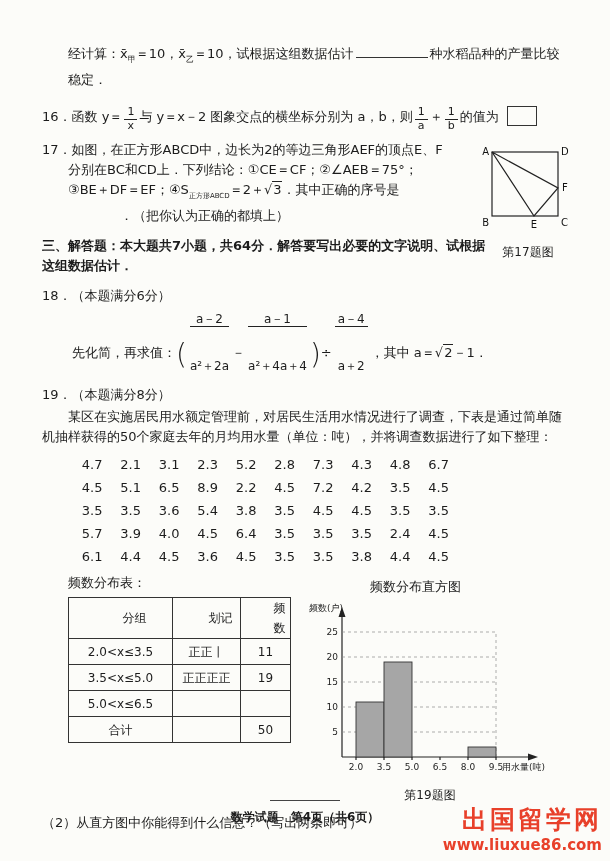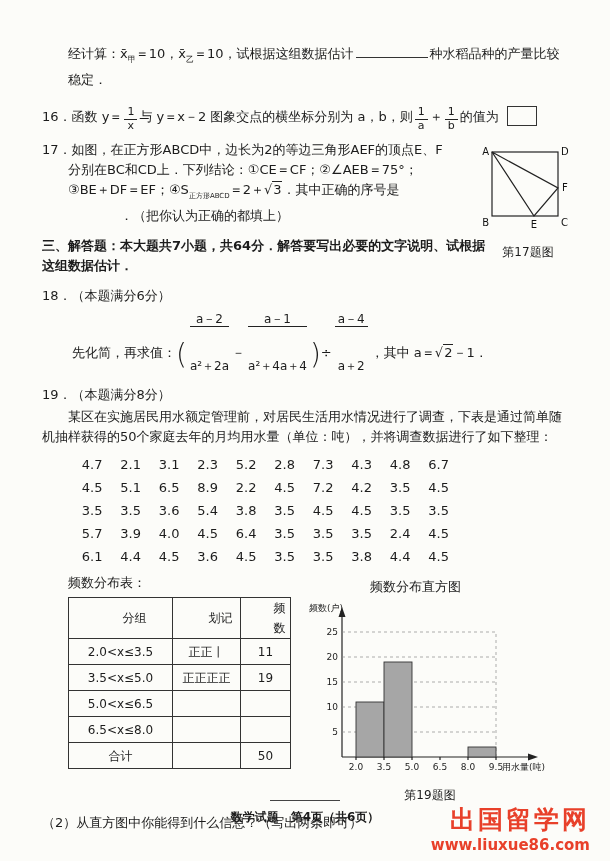--- a/index.html
+++ b/index.html
@@ -59,21 +59,21 @@
   .axis-fill { fill:#222; stroke:none; }
   .gridline { stroke:#8a8a8a; stroke-width:0.7; stroke-dasharray:3 3; }
   .bar { fill:#a6a6a6; stroke:#333; stroke-width:0.9; }
   .ticklabel { font-size:9px; fill:#1c1c1c; font-family:"DejaVu Sans",sans-serif; }
 
   .q { margin-top:8px; }
   .footer { position:absolute; left:0; right:0; bottom:34px; text-align:center; }
   .footer-rule { width:70px; border-top:1px solid #444; margin:0 auto 6px auto; }
   .footer-text { font-size:12px; font-weight:bold; }
 
-  .watermark { position:absolute; right:20px; bottom:6px; text-align:right; color:#e8402a; }
+  .watermark { position:absolute; right:8px; bottom:6px; text-align:right; color:#e8402a; }
   .wm-title { font-size:25px; font-weight:bold; letter-spacing:3px; line-height:1.15; }
   .wm-url { font-size:15px; font-weight:bold; }
 </style>
 </head>
 <body>
 
 <div class="page">
 
   <p class="intro">
     <span>经计算：</span><span>x̄</span><sub class="vsub">甲</sub><span>＝10，</span><span>x̄</span><sub class="vsub">乙</sub><span>＝10，</span><span>试根据这组数据估计</span><span class="blank"></span><span>种水稻品种的产量比较稳定．</span>
@@ -202,25 +202,20 @@
               <td>正正丨</td>
               <td>11</td>
             </tr>
             <tr>
               <td>3.5&lt;x≤5.0</td>
               <td>正正正正</td>
               <td>19</td>
             </tr>
             <tr>
               <td>5.0&lt;x≤6.5</td>
-              <td></td>
-              <td></td>
-            </tr>
-            <tr>
-              <td>6.5&lt;x≤8.0</td>
               <td></td>
               <td></td>
             </tr>
             <tr>
               <td>合计</td>
               <td></td>
               <td>50</td>
             </tr>
           </tbody>
       </table>

